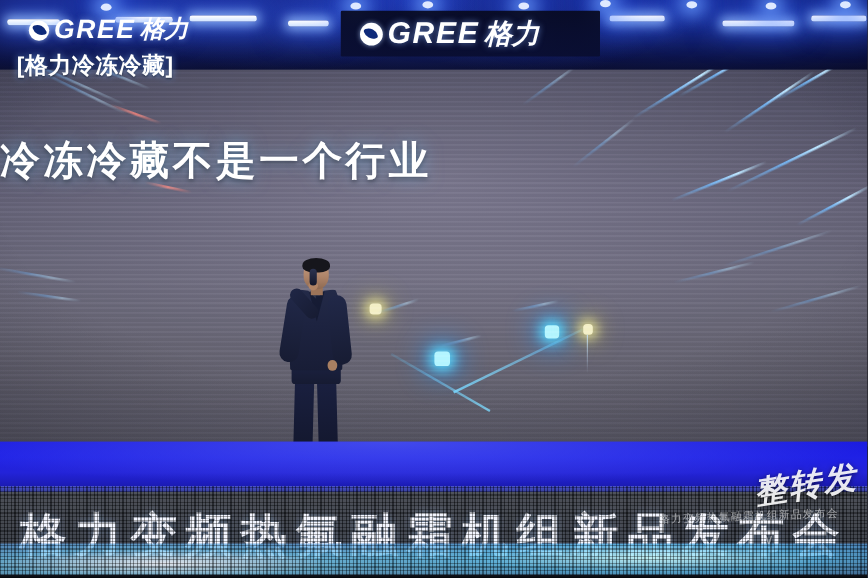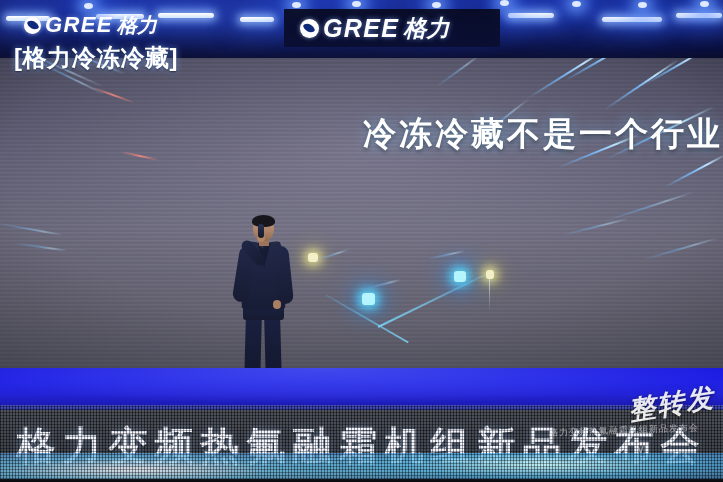--- a/index.html
+++ b/index.html
@@ -98,21 +98,21 @@
     background:linear-gradient(90deg,rgba(90,160,255,0) 0%,rgba(120,190,255,.85) 45%,rgba(190,230,255,1) 70%,rgba(120,190,255,0) 100%);
     filter:blur(.4px);
   }
   .streak.dim{opacity:.45;}
   .streak.red{
     background:linear-gradient(90deg,rgba(255,120,120,0) 0%,rgba(255,140,130,.8) 50%,rgba(255,120,120,0) 100%);
   }
 
   
   .headline{
-    position:absolute;width:723px;text-align:right;
+    position:absolute;width:723px;text-align:left;
     font-weight:bold;white-space:nowrap;
     font-family:"Liberation Sans","DejaVu Sans",sans-serif;
   }
   .headline.l1{
     top:112px;font-size:33px;letter-spacing:3px;color:#ffffff;
     text-shadow:0 0 14px rgba(120,200,255,.55),0 2px 4px rgba(0,0,0,.45);
   }
   .headline.l2{
     top:188px;font-size:33px;letter-spacing:3px;color:#ddf4ef;
     text-shadow:0 0 14px rgba(120,230,220,.5),0 2px 4px rgba(0,0,0,.45);
@@ -396,21 +396,21 @@
   <div class="lampdot" style="left:572px;top:1px;"></div>
   <div class="lampdot" style="left:638px;top:2px;"></div>
   <div class="lampdot" style="left:700px;top:1px;"></div>
   <div class="lampdot" style="left:84px;top:3px;"></div>
 
   <div class="logo-block" style="left:24px;top:14px;">
     <div class="gree-mark"></div>
     <span class="gree-word" style="font-size:22px;">GREE</span>
     <span class="gree-cn" style="font-size:20px;">格力</span>
   </div>
-  <div class="sublogo" style="left:14px;top:42px;font-size:24px;">[格力冷冻冷藏]</div>
+  <div class="sublogo" style="left:14px;top:42px;font-size:19px;">[格力冷冻冷藏]</div>
 
   <div class="center-logo-panel"></div>
   <div class="logo-block" style="left:300px;top:16px;">
     <div class="gree-mark" style="width:19px;height:19px;"></div>
     <span class="gree-word" style="font-size:25px;">GREE</span>
     <span class="gree-cn" style="font-size:23px;">格力</span>
   </div>
 
 </div>
 

